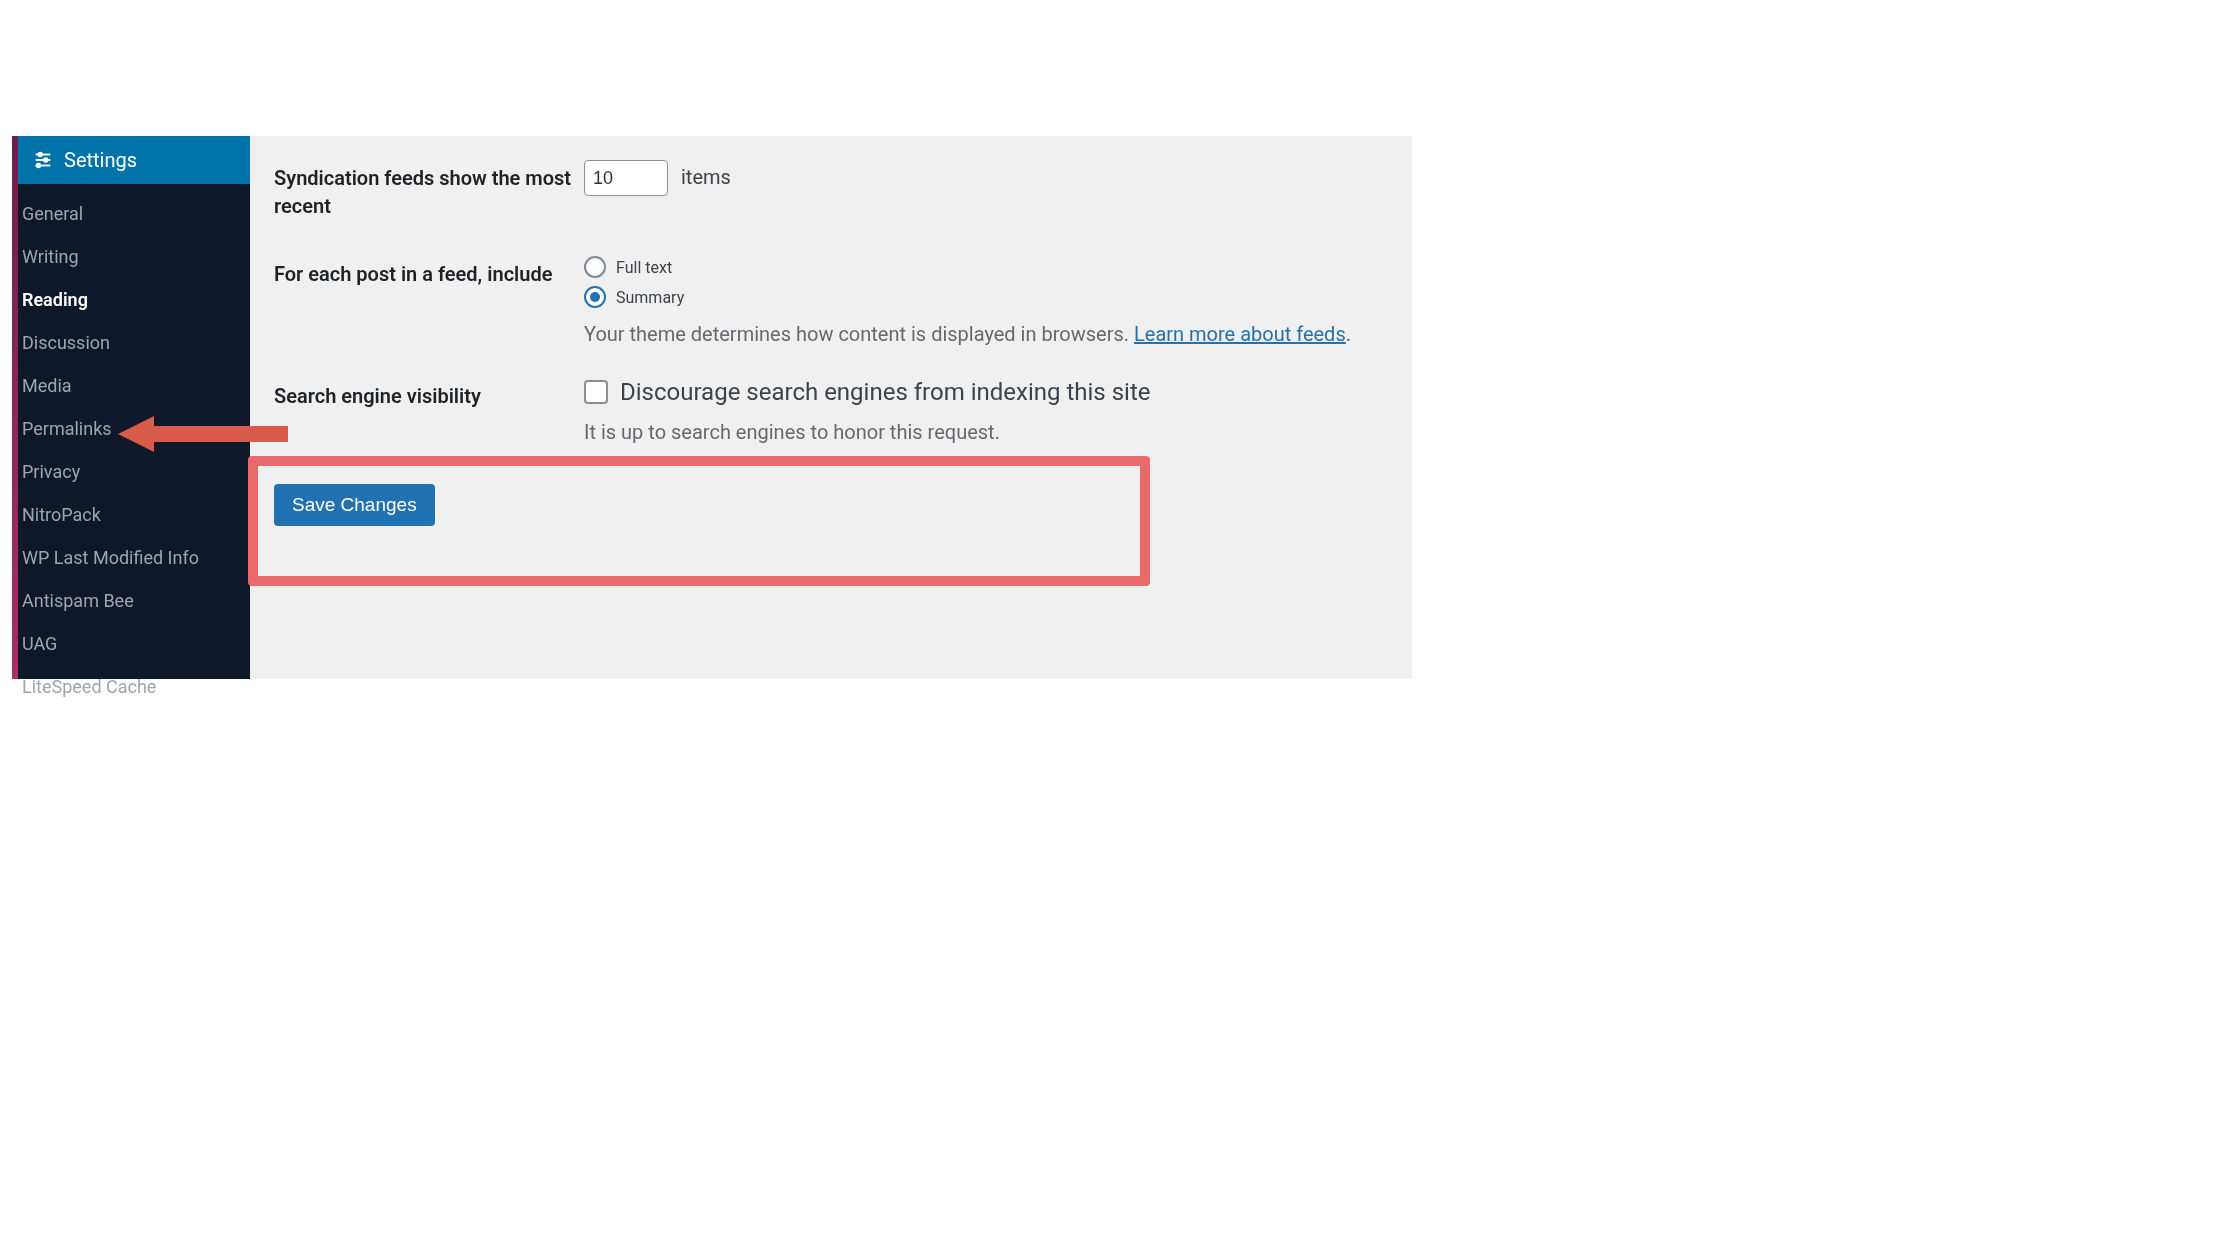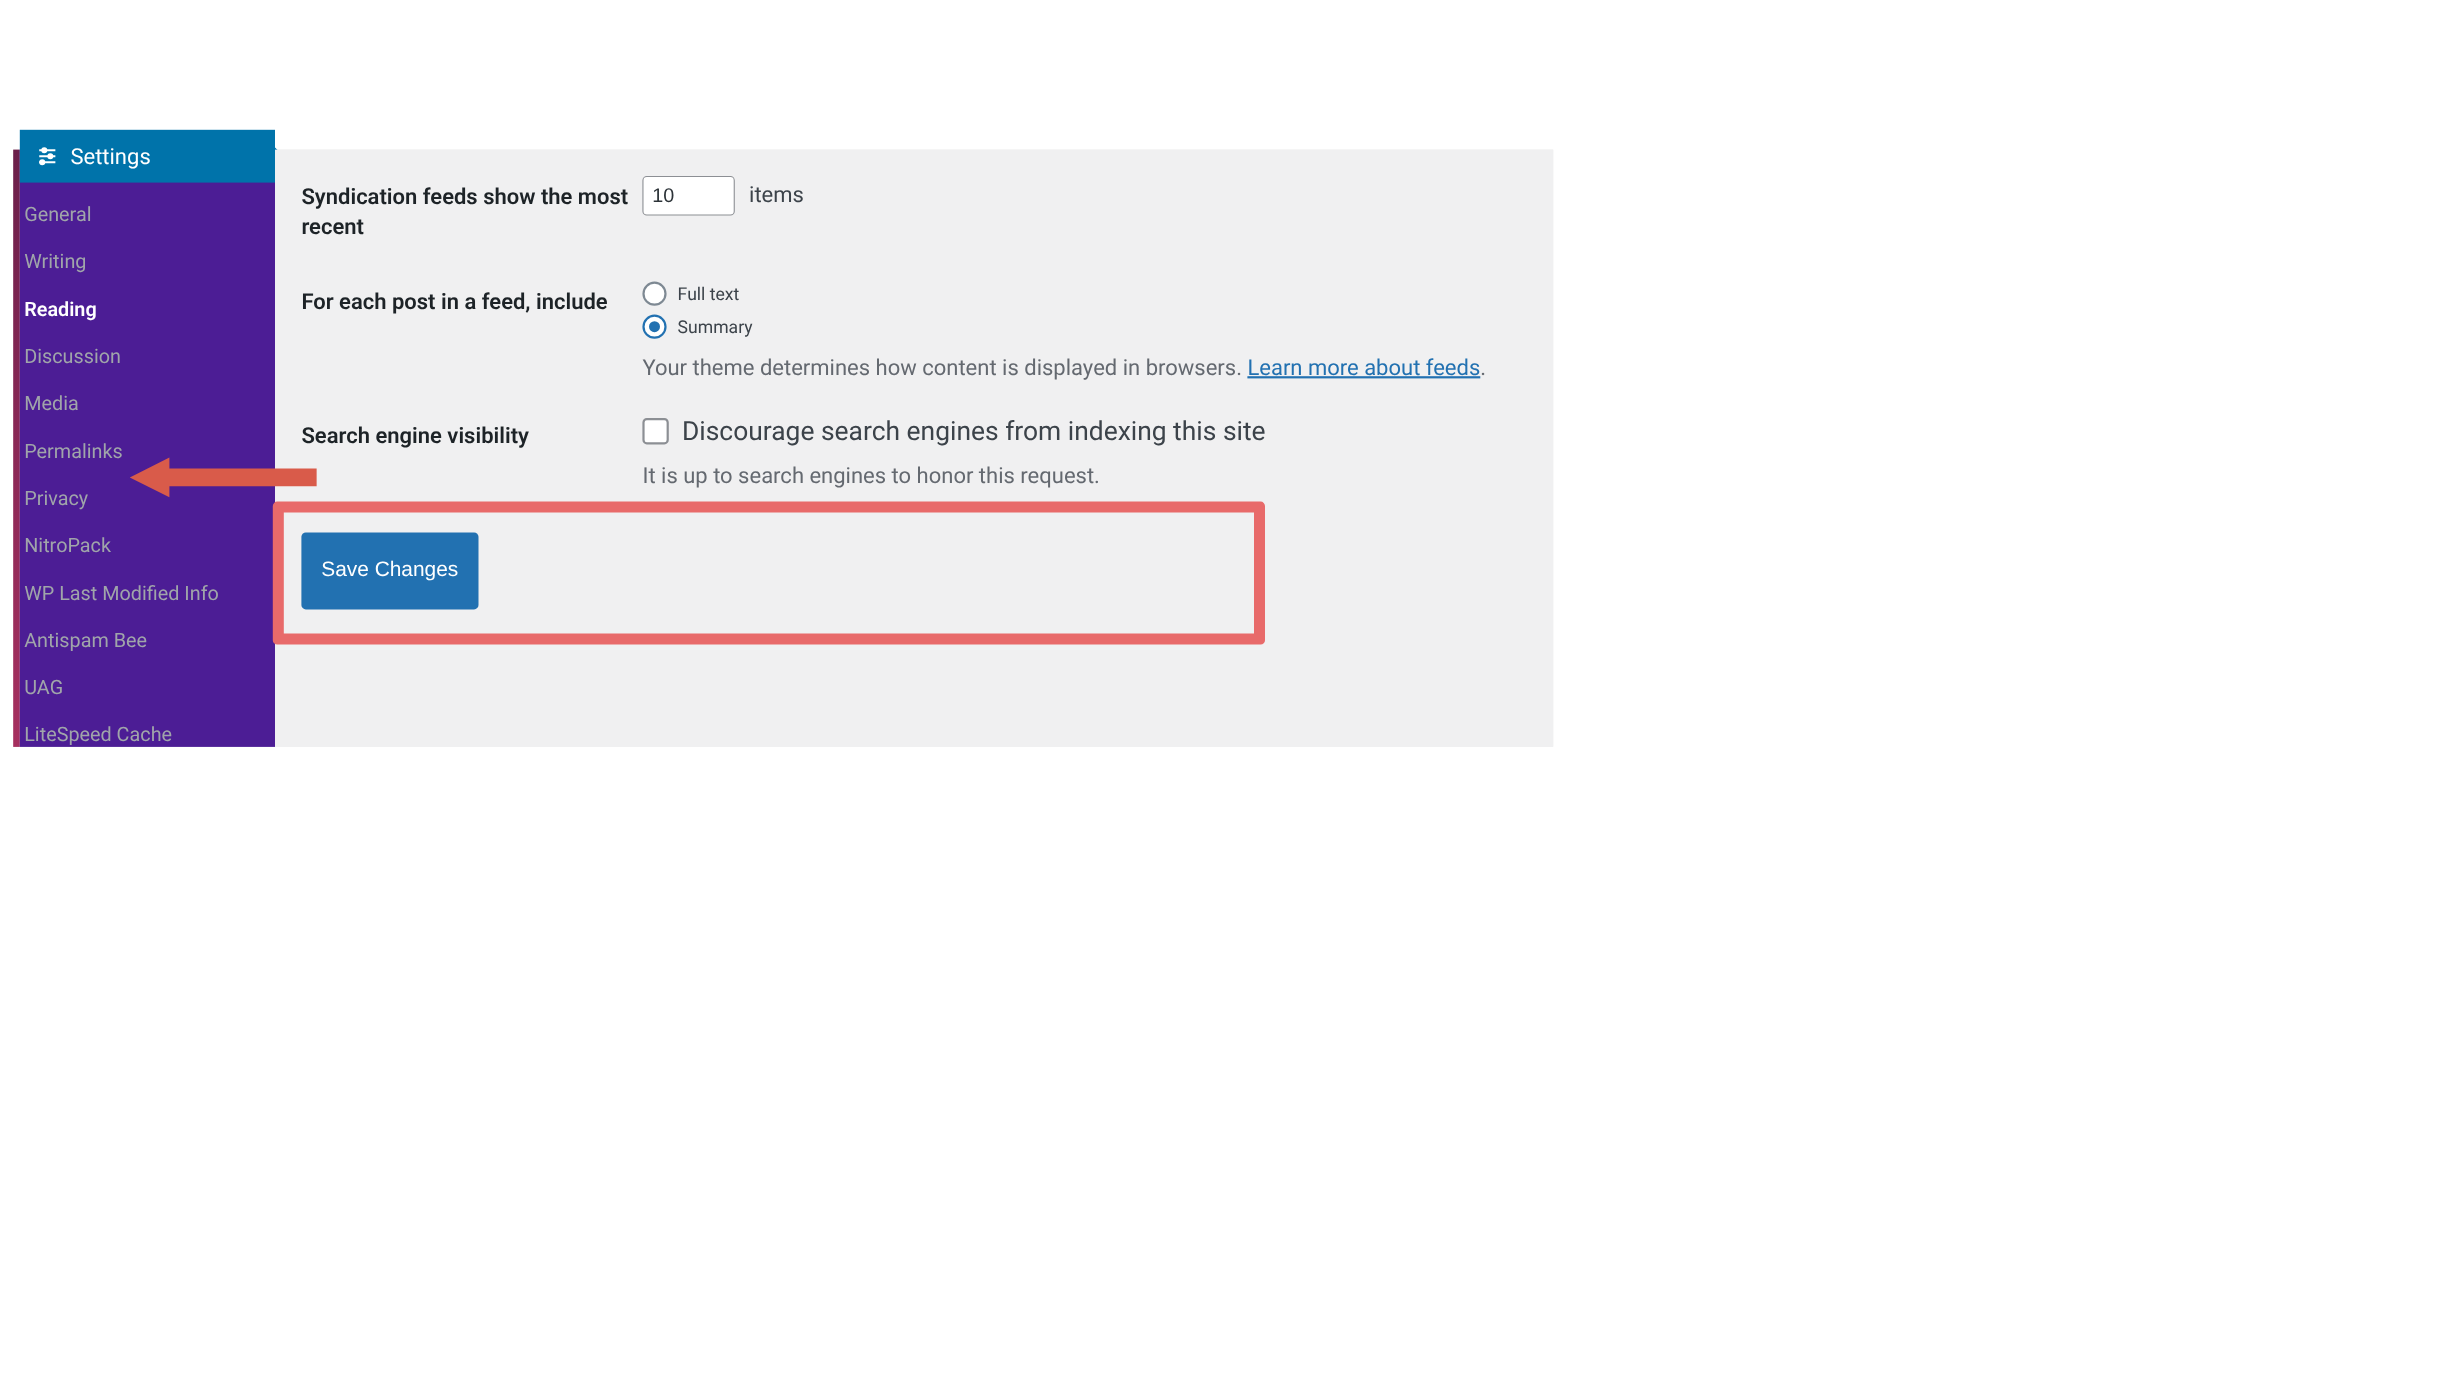--- a/index.html
+++ b/index.html
@@ -20,27 +20,26 @@
       background: #f0f0f1;
     }
     .left-accent {
       width: 6px;
       background: linear-gradient(180deg, #6b1f4a 0%, #8b2856 50%, #a6305f 100%);
       height: 100%;
     }
     
     .sidebar {
       width: 232px;
-      background: #4c1d95;
+      background: #0f172a;
       color: #a0a5aa;
       font-size: 18px;
       display: flex;
       flex-direction: column;
       position: relative;
-      justify-content: center;
     }
     .sidebar-header {
       background: #0073aa;
       color: #ffffff;
       display: flex;
       align-items: center;
       gap: 10px;
       padding: 12px 14px;
       font-size: 20px;
       font-weight: 400;
@@ -163,21 +162,21 @@
       color: #646970;
       font-size: 20px;
       margin-top: 14px;
     }
     .save-button {
       margin-top: 24px;
       background: #2271b1;
       color: #ffffff;
       border: none;
       border-radius: 4px;
-      padding: 24px 18px;
+      padding: 10px 18px;
       font-size: 19px;
       cursor: pointer;
     }
     
     .highlight-box {
       position: absolute;
       border: 10px solid #e86a6a;
       border-radius: 4px;
       pointer-events: none;
     }

